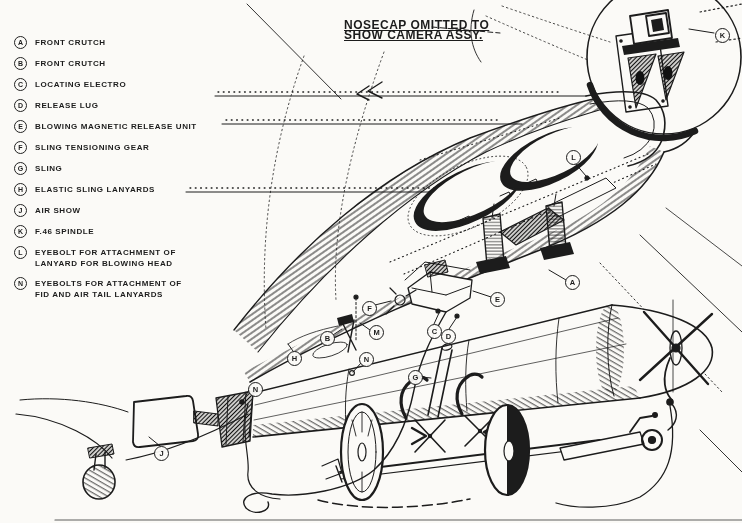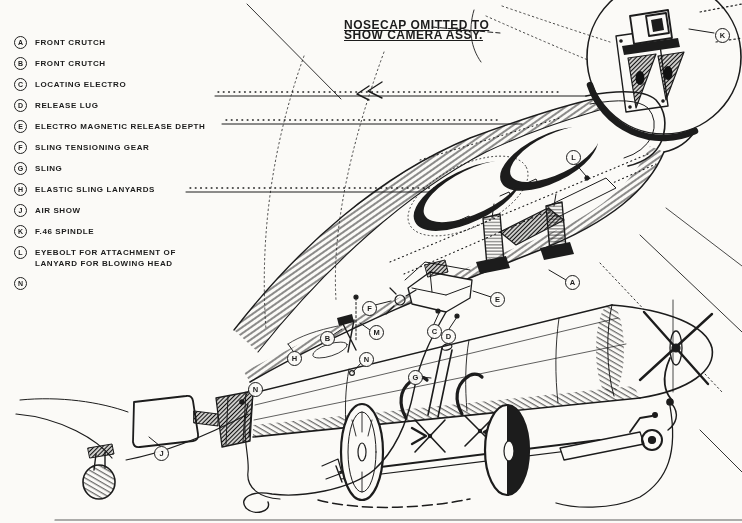--- a/index.html
+++ b/index.html
@@ -272,21 +272,21 @@
   <div class="lg-row">
         <span class="key">C</span>
         <span class="lbl">LOCATING ELECTRO</span>
       </div>
   <div class="lg-row">
         <span class="key">D</span>
         <span class="lbl">RELEASE LUG</span>
       </div>
   <div class="lg-row">
         <span class="key">E</span>
-        <span class="lbl">ELECTRO MAGNETIC RELEASE DEPTH</span>
+        <span class="lbl">BLOWING MAGNETIC RELEASE UNIT</span>
       </div>
   <div class="lg-row">
         <span class="key">F</span>
         <span class="lbl">SLING TENSIONING GEAR</span>
       </div>
   <div class="lg-row">
         <span class="key">G</span>
         <span class="lbl">SLING</span>
       </div>
   <div class="lg-row">
@@ -301,20 +301,22 @@
         <span class="key">K</span>
         <span class="lbl">F.46 SPINDLE</span>
       </div>
   <div class="lg-row">
         <span class="key">L</span>
         <span class="lbl">EYEBOLT FOR ATTACHMENT OF
 LANYARD FOR BLOWING HEAD</span>
       </div>
   <div class="lg-row">
         <span class="key">N</span>
+        <span class="lbl">EYEBOLTS FOR ATTACHMENT OF
+FID AND AIR TAIL LANYARDS</span>
       </div>
 </div>
 
 <div id="note">NOSECAP OMITTED TO
 SHOW CAMERA ASSY.</div>
 
 <div class="callout" style="left:722px;top:35px">K</div>
 <div class="callout" style="left:573px;top:157px">L</div>
 <div class="callout" style="left:572px;top:282px">A</div>
 <div class="callout" style="left:497px;top:299px">E</div>

